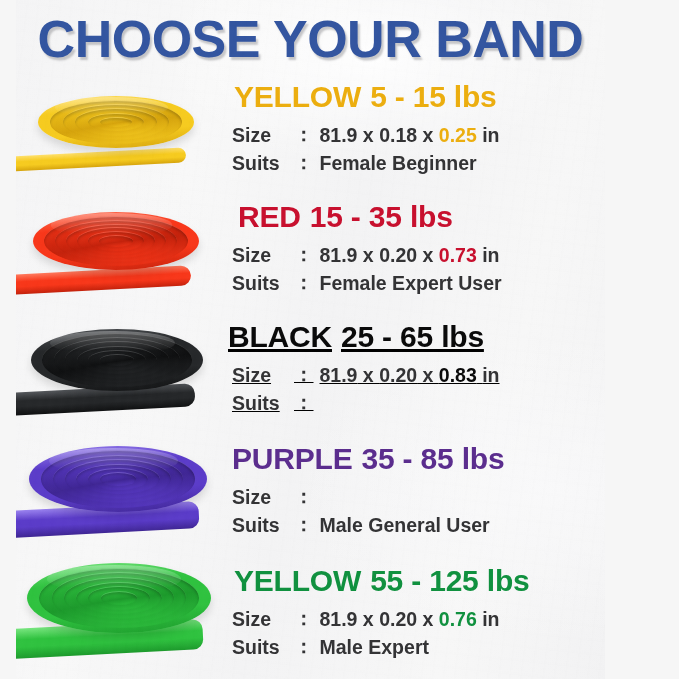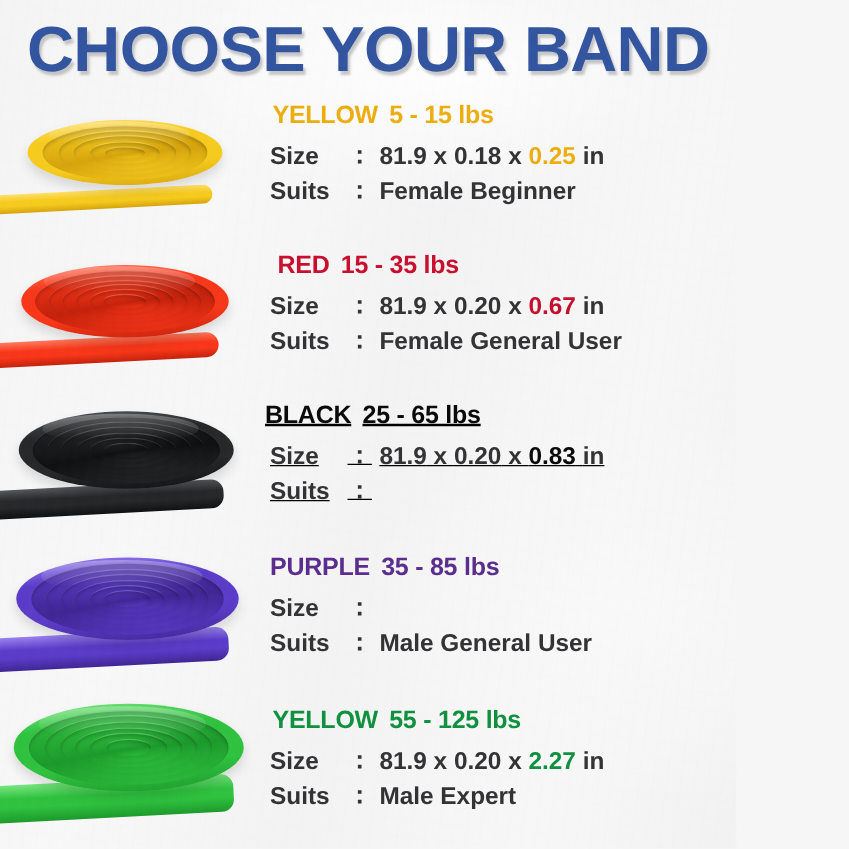--- a/index.html
+++ b/index.html
@@ -20,20 +20,21 @@
   #page {
     position: absolute;
     inset: 0;
     width: 589px;
     height: 679px;
     background:
       radial-gradient(ellipse 300px 160px at 60% 8%,  rgba(255,255,255,0.95), rgba(255,255,255,0) 70%),
       radial-gradient(ellipse 260px 200px at 12% 45%, rgba(246,246,247,0.9), rgba(246,246,247,0) 70%),
       radial-gradient(ellipse 340px 220px at 88% 72%, rgba(249,249,250,0.9), rgba(249,249,250,0) 70%),
       linear-gradient(104deg, #f4f4f5 0%, #f8f8f8 28%, #f3f3f4 52%, #f7f7f7 78%, #f2f2f3 100%);
+    margin-left: 16px;
   }
   #page::after {
     content: "";
     position: absolute;
     inset: 0;
     pointer-events: none;
     opacity: 0.5;
     background:
       repeating-linear-gradient(97deg, rgba(0,0,0,0.010) 0px, rgba(0,0,0,0) 3px, rgba(255,255,255,0.012) 6px, rgba(0,0,0,0) 11px),
       repeating-linear-gradient(6deg,  rgba(0,0,0,0.008) 0px, rgba(0,0,0,0) 4px, rgba(255,255,255,0.010) 9px, rgba(0,0,0,0) 14px);
@@ -90,21 +91,21 @@
   }
 
   .info {
     position: absolute;
     top: 0;
     height: 120px;
   }
 
   .heading {
     font-weight: 700;
-    font-size: 20px;
+    font-size: 30px;
     line-height: 1;
     white-space: nowrap;
     letter-spacing: -0.2px;
   }
   .heading .weight { margin-left: 9px; }
 
   .specs {
     margin-top: 9px;
     color: #333335;
     font-size: 19.5px;
@@ -171,26 +172,26 @@
           <div class="coil" style="left: 72.3333px; top: 33.3333px; width: 55.3333px; height: 19.3333px; background: linear-gradient(172deg, rgb(248, 55, 26) 0%, rgb(196, 34, 12) 55%, rgb(248, 55, 26) 100%); box-shadow: rgba(0, 0, 0, 0.22) 0px 2px 3px inset; border-top: 1px solid rgba(255, 255, 255, 0.16);"></div>
           <div class="coil" style="left: 83.4px; top: 37.2px; width: 33.2px; height: 11.6px; background: linear-gradient(172deg, rgb(248, 55, 26) 0%, rgb(196, 34, 12) 55%, rgb(248, 55, 26) 100%); box-shadow: rgba(0, 0, 0, 0.22) 0px 2px 3px inset; border-top: 1px solid rgba(255, 255, 255, 0.16);"></div>
           <div class="shine" style="left: 35.26px; top: 15.45px; width: 120.35px; height: 23.2px; background: linear-gradient(rgba(255, 255, 255, 0.3), rgba(255, 255, 255, 0) 82%);"></div>
         </div>
         <div class="info" style="left: 216px; padding-top: 4px;">
           <div class="heading" style="color: rgb(200, 16, 46); margin-left: 6px;"><span>RED</span><span class="weight">15 - 35 lbs</span></div>
           <div class="specs" style="color: rgb(51, 51, 53);">
             <div class="spec-line">
               <span class="spec-label">Size</span>
               <span class="spec-colon">：</span>
-              <span><span>81.9</span><span> x </span><span>0.20</span><span> x </span><span class="hl" style="color: rgb(200, 16, 46);">0.67</span><span> </span><span>in</span></span>
-            </div>
-            <div class="spec-line">
-              <span class="spec-label">Suits</span>
-              <span class="spec-colon">：</span>
-              <span>Female General User</span>
+              <span><span>81.9</span><span> x </span><span>0.20</span><span> x </span><span class="hl" style="color: rgb(200, 16, 46);">0.73</span><span> </span><span>in</span></span>
+            </div>
+            <div class="spec-line">
+              <span class="spec-label">Suits</span>
+              <span class="spec-colon">：</span>
+              <span>Female Expert User</span>
             </div>
           </div>
         </div>
       </div>
       <div class="row" style="top: 318px;">
         <div class="photo">
           <div class="tail" style="left: -6px; top: 70px; width: 185px; height: 23px; background: linear-gradient(rgb(85, 88, 92) 0%, rgb(38, 40, 42) 38%, rgb(38, 40, 42) 62%, rgb(16, 17, 18) 100%); transform: rotate(-3deg);"></div>
           <div class="coil" style="left: 15px; top: 11px; width: 172px; height: 62px; background: linear-gradient(175deg, rgb(85, 88, 92) 0%, rgb(38, 40, 42) 30%, rgb(38, 40, 42) 66%, rgb(16, 17, 18) 100%); box-shadow: rgba(0, 0, 0, 0.13) 0px 5px 9px;"></div>
           <div class="coil" style="left: 26.4667px; top: 15.1333px; width: 149.067px; height: 53.7333px; background: linear-gradient(172deg, rgb(38, 40, 42) 0%, rgb(16, 17, 18) 55%, rgb(38, 40, 42) 100%); box-shadow: rgba(0, 0, 0, 0.22) 0px 2px 3px inset; border-top: 1px solid rgba(255, 255, 255, 0.16);"></div>
           <div class="coil" style="left: 37.9333px; top: 19.2667px; width: 126.133px; height: 45.4667px; background: linear-gradient(172deg, rgb(38, 40, 42) 0%, rgb(16, 17, 18) 55%, rgb(38, 40, 42) 100%); box-shadow: rgba(0, 0, 0, 0.22) 0px 2px 3px inset; border-top: 1px solid rgba(255, 255, 255, 0.16);"></div>
@@ -253,21 +254,21 @@
           <div class="coil" style="left: 72.3333px; top: 28.3333px; width: 61.3333px; height: 23.3333px; background: linear-gradient(172deg, rgb(47, 194, 63) 0%, rgb(29, 154, 44) 55%, rgb(47, 194, 63) 100%); box-shadow: rgba(0, 0, 0, 0.22) 0px 2px 3px inset; border-top: 1px solid rgba(255, 255, 255, 0.16);"></div>
           <div class="coil" style="left: 84.6px; top: 33px; width: 36.8px; height: 14px; background: linear-gradient(172deg, rgb(47, 194, 63) 0%, rgb(29, 154, 44) 55%, rgb(47, 194, 63) 100%); box-shadow: rgba(0, 0, 0, 0.22) 0px 2px 3px inset; border-top: 1px solid rgba(255, 255, 255, 0.16);"></div>
           <div class="shine" style="left: 31.24px; top: 6.75px; width: 133.4px; height: 28px; background: linear-gradient(rgba(255, 255, 255, 0.3), rgba(255, 255, 255, 0) 82%);"></div>
         </div>
         <div class="info" style="left: 216px; padding-top: 8px;">
           <div class="heading" style="color: rgb(16, 145, 63); margin-left: 2px;"><span>YELLOW</span><span class="weight">55 - 125 lbs</span></div>
           <div class="specs" style="color: rgb(51, 51, 53);">
             <div class="spec-line">
               <span class="spec-label">Size</span>
               <span class="spec-colon">：</span>
-              <span><span>81.9</span><span> x </span><span>0.20</span><span> x </span><span class="hl" style="color: rgb(16, 145, 63);">2.27</span><span> </span><span>in</span></span>
+              <span><span>81.9</span><span> x </span><span>0.20</span><span> x </span><span class="hl" style="color: rgb(16, 145, 63);">0.76</span><span> </span><span>in</span></span>
             </div>
             <div class="spec-line">
               <span class="spec-label">Suits</span>
               <span class="spec-colon">：</span>
               <span>Male Expert</span>
             </div>
           </div>
         </div>
       </div>
     </div>

